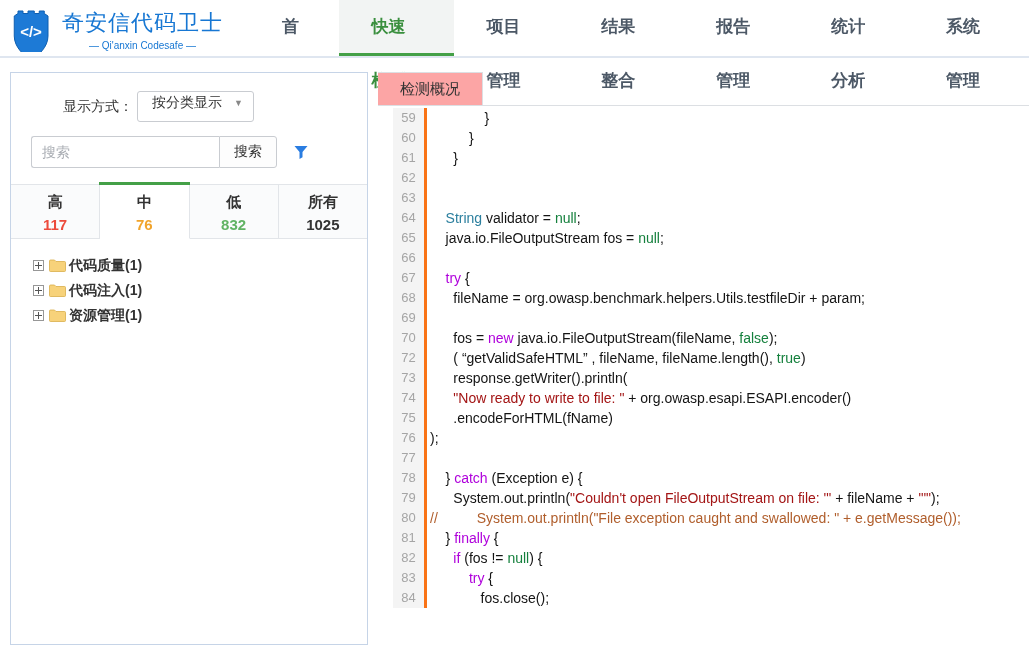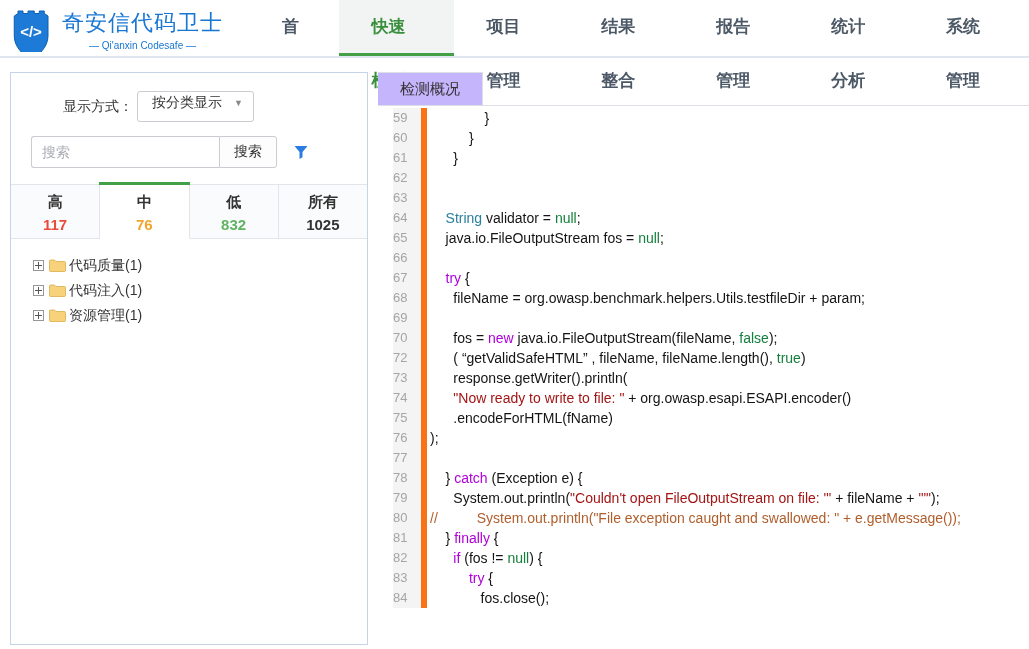--- a/index.html
+++ b/index.html
@@ -43,48 +43,48 @@
     border-top:1px solid #e2e5e9; }
   .sev-tab { flex:1; border-right:1px solid #e2e5e9; border-bottom:1px solid #e2e5e9;
     background:#fafbfc; text-align:center; padding-top:8px; cursor:pointer; position:relative; }
   .sev-tab:last-child { border-right:none; }
   .sev-tab.active { background:#fff; border-bottom:1px solid #fff; }
   .sev-tab.active::before { content:""; position:absolute; top:-3px; left:-1px; right:-1px;
     height:3px; background:#44a047; }
   .sev-label { font-size:15px; color:#333; font-weight:bold; }
   .sev-count { font-size:15px; margin-top:4px; font-weight:bold; }
   .tree { position:absolute; left:22px; top:180px; }
-  .tree-item { display:flex; align-items:center; height:25px; cursor:pointer; }
+  .tree-item { display:flex; align-items:center; height:25px; cursor:pointer;font-weight:bold; }
   .expander { width:11px; height:11px; border:1px solid #979797; background:#fff;
     position:relative; margin-right:5px; flex:none; }
   .expander::before, .expander::after { content:""; position:absolute; background:#555; }
   .expander::before { left:1px; right:1px; top:4px; height:1px; }
   .expander::after { top:1px; bottom:1px; left:4px; width:1px; }
   .folder { width:17px; height:13px; margin-right:3px; flex:none; }
   .tree-label { font-size:14px; color:#333; }
 
   
   .main { position:absolute; left:378px; top:72px; right:0; bottom:0; }
   .main-tabs { position:absolute; top:0; left:0; right:0; height:34px; }
   .main-tabs::after { content:""; position:absolute; left:0; right:0; bottom:0;
     height:1px; background:#dcdfe3; z-index:0; }
   .mtab { position:relative; float:left; height:34px; line-height:32px; padding:0 22px;
     font-size:15px; color:#333; cursor:pointer; z-index:1; }
-  .mtab.inactive { background:#c4b5fd; border:1px solid #dcdfe3; border-left:none; }
+  .mtab.inactive { background:#fca5a5; border:1px solid #dcdfe3; border-left:none; }
   .mtab.active { background:#fff; border:1px solid #dcdfe3; border-top:3px solid #44a047;
     border-bottom:none; font-weight:bold; }
   .tab-close { color:#2a7de1; font-weight:bold; margin-left:8px; cursor:pointer; font-size:15px; }
 
   
   .code-area { position:absolute; top:34px; left:0; right:0; bottom:0; overflow:hidden;
     background:#fff; padding-top:2px; }
   .code-row { display:flex; height:20px; line-height:20px; white-space:pre;
     font-family:"Liberation Sans", sans-serif; font-size:14px; }
   .gutter { width:34px; margin-left:15px; flex:none; background:#f4f4f4;
-    border-right:6px solid #f97316; text-align:left; padding-right:0;
+    border-right:3px solid #f97316; text-align:center; padding-right:0;
     color:#a5a5a5; font-size:13px; }
   .code-line { padding-left:3px; color:#141414; }
   .tk-plain   { color:#141414; }
   .tk-keyword { color:#af00db; }
   .tk-type    { color:#2b7f9e; }
   .tk-literal { color:#15803d; }
   .tk-string  { color:#a31515; }
   .tk-comment { color:#b05e2c; }
 </style>
 </head>

